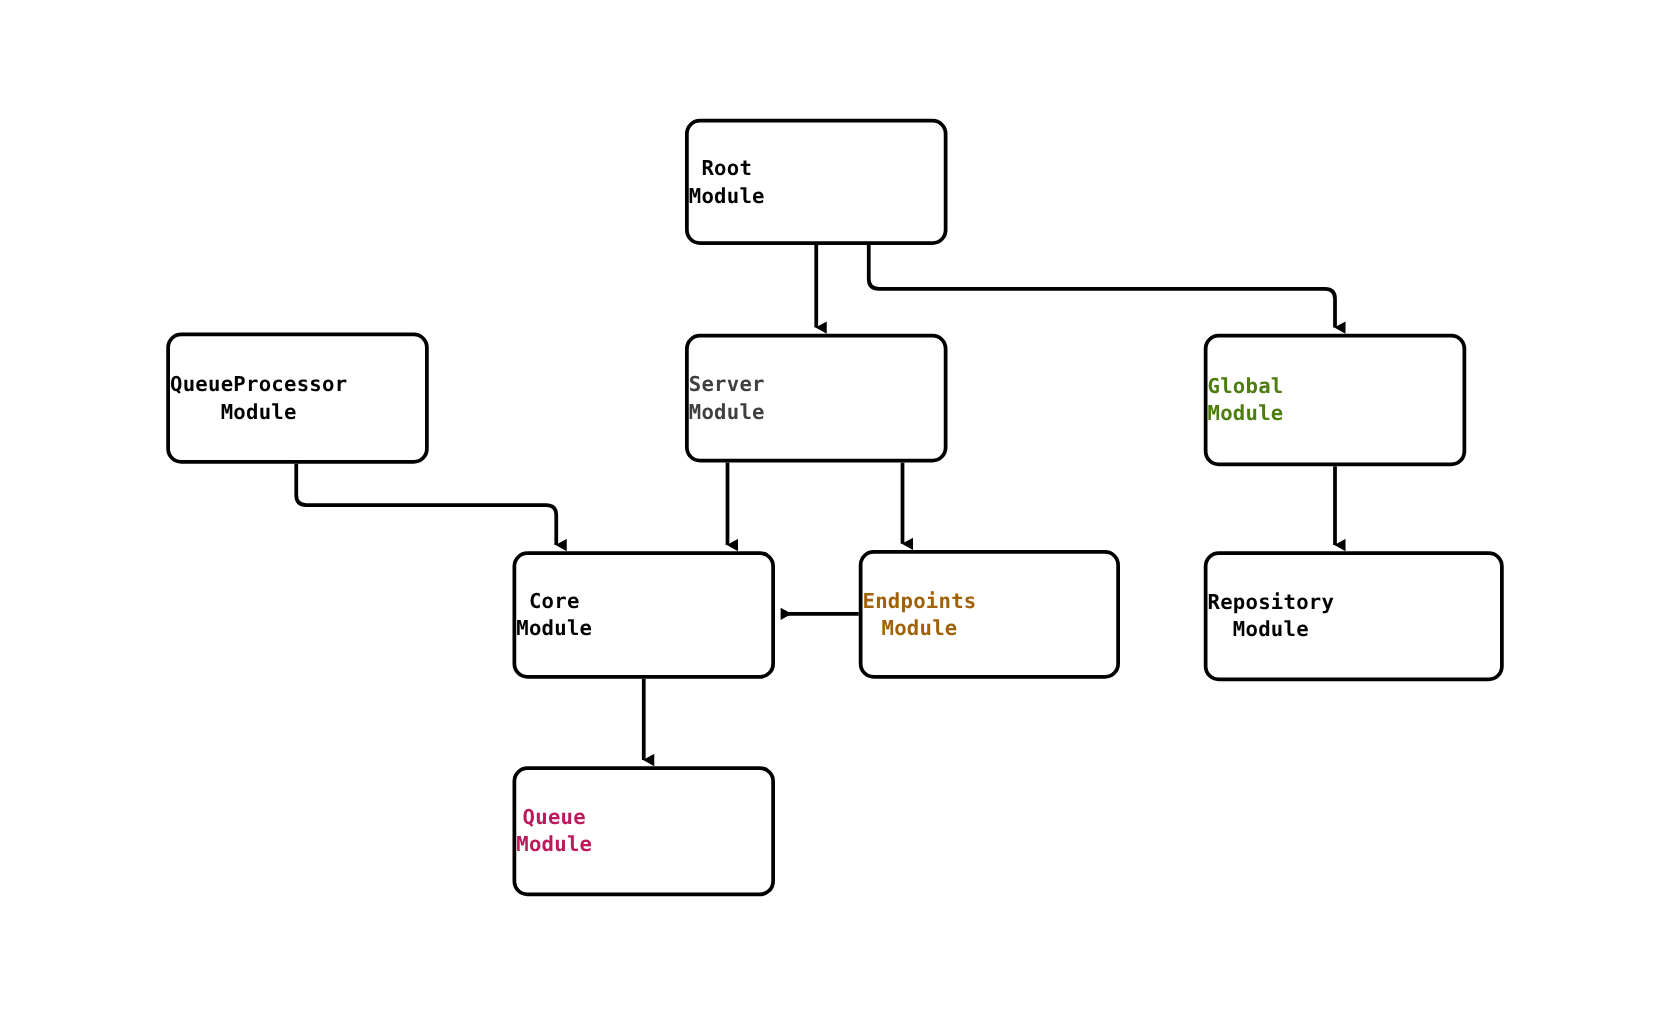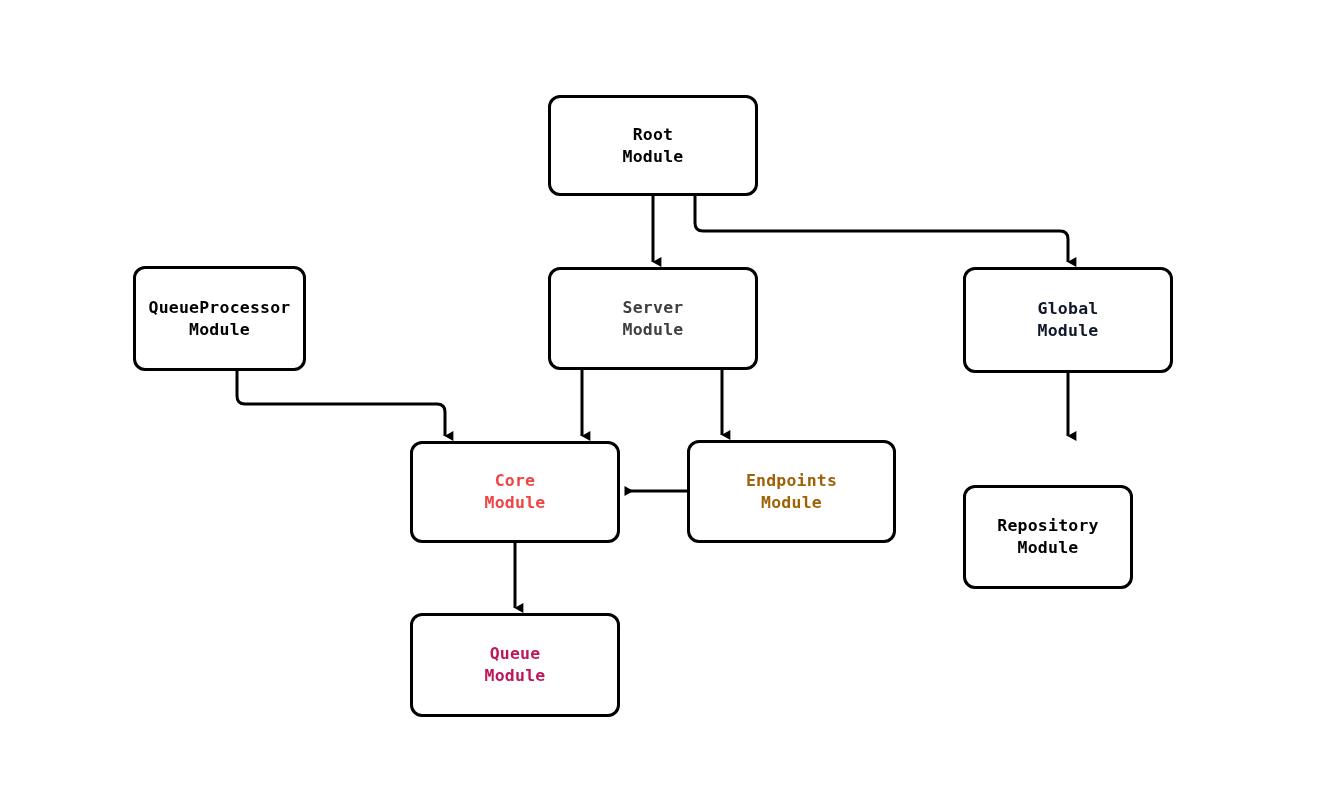--- a/index.html
+++ b/index.html
@@ -27,21 +27,20 @@
     pointer-events: none;
   }
   .node {
     position: absolute;
     box-sizing: border-box;
     background: #ffffff;
     border: 3px solid #000000;
     border-radius: 12px;
     display: flex;
     align-items: center;
-    justify-content: center;
     text-align: center;
     z-index: 2;
   }
   .node-label {
     font-family: "DejaVu Sans Mono", "Liberation Mono", monospace;
     font-size: 16.5px;
     font-weight: 700;
     line-height: 22px;
     color: #000000;
     letter-spacing: 0.2px;
@@ -72,41 +71,41 @@
         <path d="M 687 491 L 625 491" stroke="#000000" stroke-width="3" marker-end="url(#arrowhead-left)"></path>
         <path d="M 515 543 L 515 608" stroke="#000000" stroke-width="3" marker-end="url(#arrowhead-down)"></path>
       </g>
   </svg>
 
   <div id="nodes-layer">
       <div class="node" style="left: 548px; top: 95px; width: 210px; height: 101px; border-width: 3px; border-color: rgb(0, 0, 0); border-radius: 12px;">
         <span class="node-label" style="color: rgb(0, 0, 0);">Root
 Module</span>
       </div>
-      <div class="node" style="left: 133px; top: 266px; width: 173px; height: 105px; border-width: 3px; border-color: rgb(0, 0, 0); border-radius: 12px;">
+      <div class="node" style="left: 133px; top: 266px; width: 210px; height: 105px; border-width: 3px; border-color: rgb(0, 0, 0); border-radius: 12px;">
         <span class="node-label" style="color: rgb(0, 0, 0);">QueueProcessor
 Module</span>
       </div>
       <div class="node" style="left: 548px; top: 267px; width: 210px; height: 103px; border-width: 3px; border-color: rgb(0, 0, 0); border-radius: 12px;">
         <span class="node-label" style="color: #404040;">Server
 Module</span>
       </div>
       <div class="node" style="left: 963px; top: 267px; width: 210px; height: 106px; border-width: 3px; border-color: rgb(0, 0, 0); border-radius: 12px;">
-        <span class="node-label" style="color: #0f172a;">Global
+        <span class="node-label" style="color: #4d7c0f;">Global
 Module</span>
       </div>
       <div class="node" style="left: 410px; top: 441px; width: 210px; height: 102px; border-width: 3px; border-color: rgb(0, 0, 0); border-radius: 12px;">
-        <span class="node-label" style="color: #ef4444;">Core
+        <span class="node-label" style="color: #000000;">Core
 Module</span>
       </div>
       <div class="node" style="left: 687px; top: 440px; width: 209px; height: 103px; border-width: 3px; border-color: rgb(0, 0, 0); border-radius: 12px;">
         <span class="node-label" style="color: #a16207;">Endpoints
 Module</span>
       </div>
-      <div class="node" style="left: 963px; top: 441px; width: 170px; height: 104px; border-width: 3px; border-color: rgb(0, 0, 0); border-radius: 12px; margin-top: 44px;">
+      <div class="node" style="left: 963px; top: 441px; width: 240px; height: 104px; border-width: 3px; border-color: rgb(0, 0, 0); border-radius: 12px;">
         <span class="node-label" style="color: rgb(0, 0, 0);">Repository
 Module</span>
       </div>
       <div class="node" style="left: 410px; top: 613px; width: 210px; height: 104px; border-width: 3px; border-color: rgb(0, 0, 0); border-radius: 12px;">
         <span class="node-label" style="color: #be185d;">Queue
 Module</span>
       </div>
     </div>
 
 </div>

